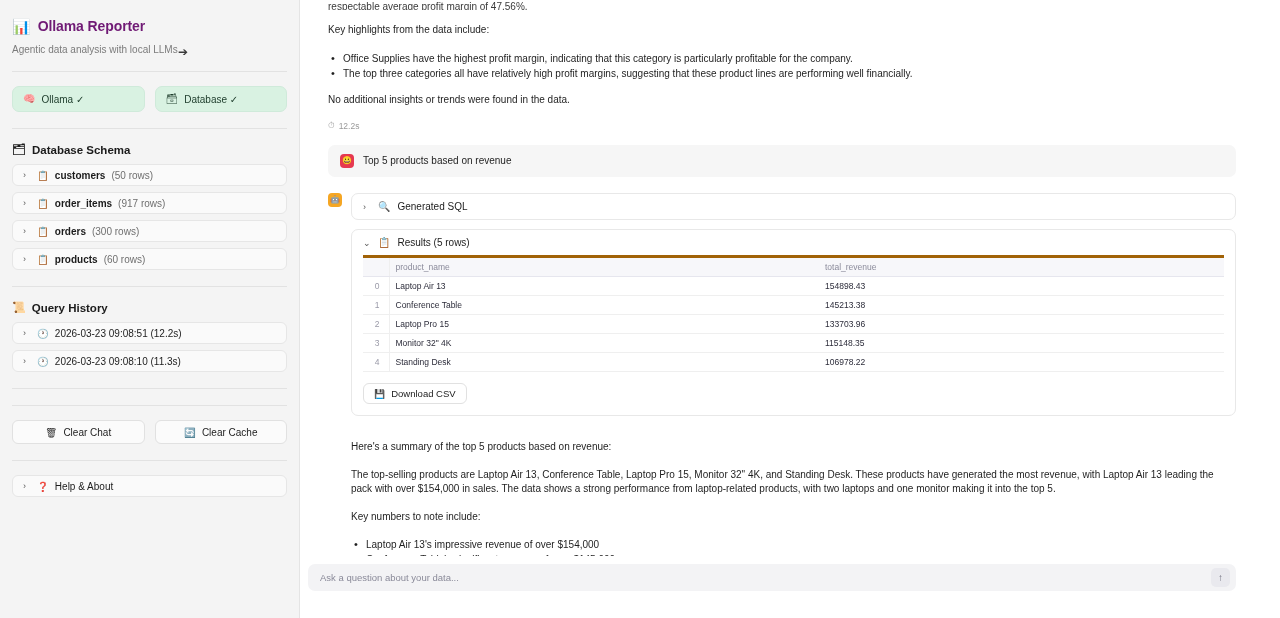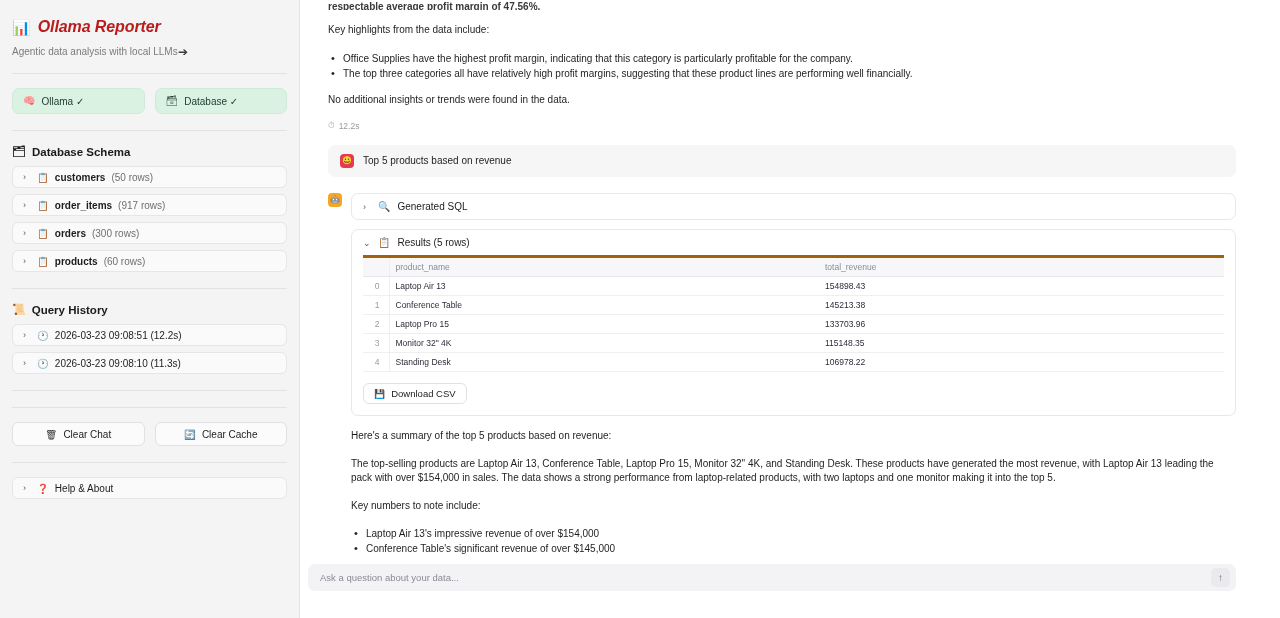--- a/index.html
+++ b/index.html
@@ -15,21 +15,21 @@
   .sidebar {
     width: 300px; height: 618px;
     background: #f4f4f4;
     border-right: 1px solid #e4e4e4;
     padding: 14px 10px 0 10px;
     position: relative;
     overflow: hidden;
   }
   .brand-row { display: flex; align-items: center; gap: 7px; padding: 4px 2px 0 2px; }
   .brand-logo { font-size: 15px; line-height: 1; }
-  .brand-title { font-size: 16px; font-weight: bold; color: #b91c1c; letter-spacing: -.1px; font-style: italic; }
+  .brand-title { font-size: 14px; font-weight: bold; color: #701a75; letter-spacing: -.1px; }
   .brand-sub { font-size: 10px; color: #7b7b7b; padding: 10px 2px 0 2px; }
 
   .divider { height: 1px; background: #e2e2e2; margin: 16px 2px 14px 2px; }
 
   .status-row { display: flex; gap: 10px; padding: 0 2px; }
   .status-pill {
     flex: 1; background: #d9f2e2; border: 1px solid #cfeada; border-radius: 7px;
     height: 26px; display: flex; align-items: center; gap: 6px; padding: 0 10px;
     font-size: 10px; color: #1c3b2a;
   }
@@ -67,21 +67,21 @@
 
   
   .main {
     width: 980px; height: 618px; position: relative;
     background: #ffffff; overflow: hidden;
   }
   .scroll-area { position: absolute; left: 0; top: 0; right: 0; bottom: 62px; overflow: hidden; }
   .content { padding: 0 44px 0 28px; }
 
   .para { font-size: 10px; color: #1e1e1e; line-height: 1.45; margin: 0 0 13px 0; }
-  .para.clip { height: 10px; overflow: hidden; margin-bottom: 13px; color:#3a3a3a;font-weight:bold; }
+  .para.clip { height: 10px; overflow: hidden; margin-bottom: 13px; color:#3a3a3a; }
   ul.bullets { list-style: none; margin: 0 0 12px 0; padding: 0; }
   ul.bullets li {
     font-size: 10px; color: #1e1e1e; line-height: 1.5;
     padding-left: 15px; position: relative;
   }
   ul.bullets li::before {
     content: "•"; position: absolute; left: 3px; top: -1px; font-size: 11px; color: #1e1e1e;
   }
   .timing { font-size: 8.5px; color: #9a9a9a; display: flex; align-items: center; gap: 4px; margin: 4px 0 14px 0; }
 
@@ -346,21 +346,21 @@
                   </tbody>
                 </table>
 
                 <div class="csv-btn">
                   <span class="ic">💾</span>
                   <span>Download CSV</span>
                 </div>
               </div>
             </div>
 
-            <div class="para" style="margin-top:13px;">Here's a summary of the top 5 products based on revenue:</div>
+            <div class="para" style="margin-top:24px;">Here's a summary of the top 5 products based on revenue:</div>
             <div class="para">The top-selling products are Laptop Air 13, Conference Table, Laptop Pro 15, Monitor 32" 4K, and Standing Desk. These products have generated the most revenue, with Laptop Air 13 leading the pack with over $154,000 in sales. The data shows a strong performance from laptop-related products, with two laptops and one monitor making it into the top 5.</div>
             <div class="para">Key numbers to note include:</div>
             <ul class="bullets">
               <li>Laptop Air 13's impressive revenue of over $154,000</li>
               <li>Conference Table's significant revenue of over $145,000</li>
               <li>The dominance of laptop-related products in the top 5</li>
             </ul>
 
           </div>
         </div>

